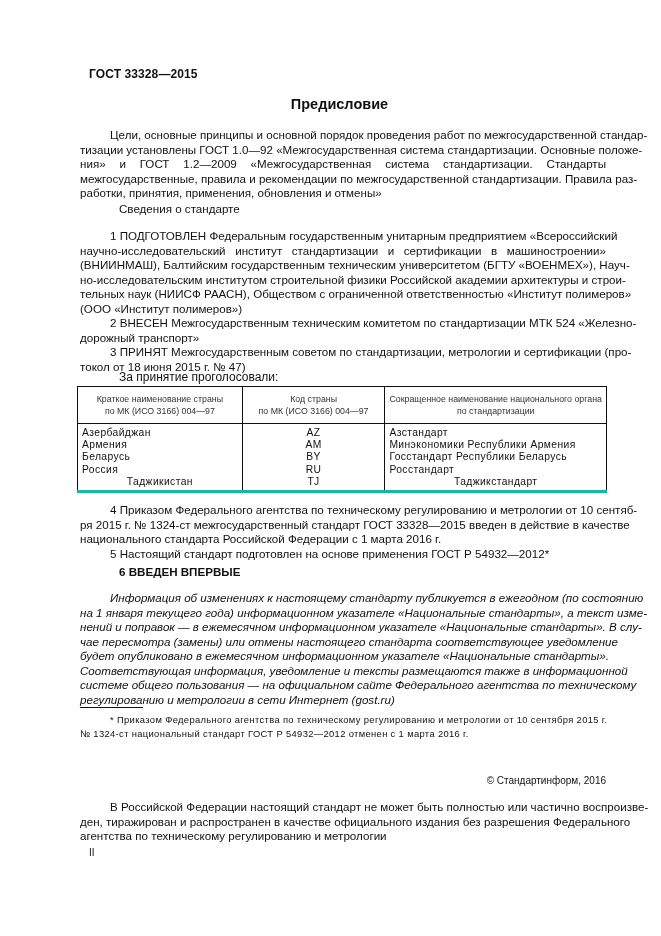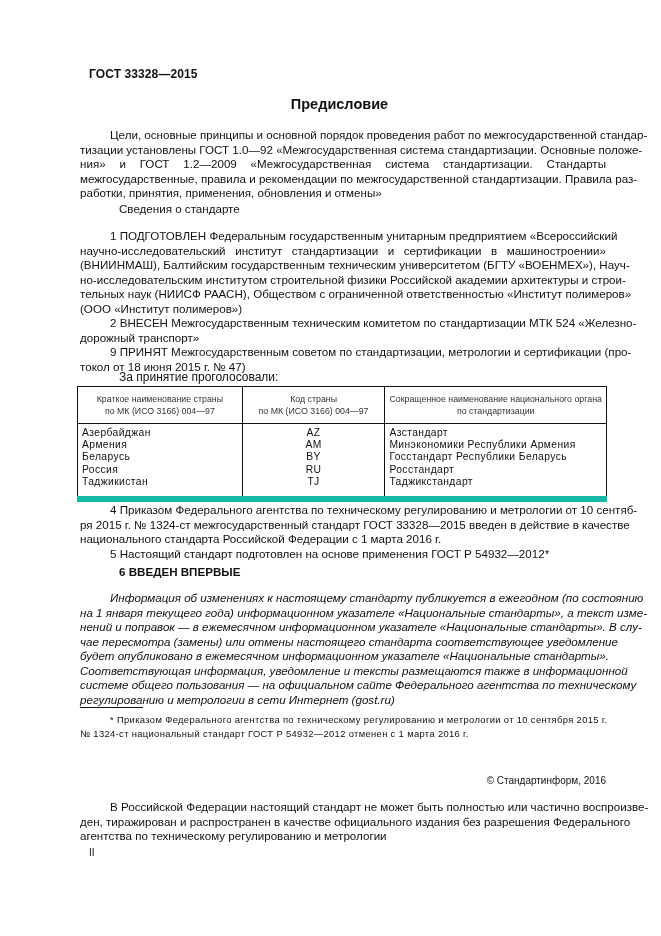--- a/index.html
+++ b/index.html
@@ -26,21 +26,21 @@
   }
   table.votes th {
     font-weight: normal; font-size: 8.8px; line-height: 12.5px; text-align: center;
     height: 36px; border: 1px solid #111; border-bottom: 1.5px solid #111; padding: 0 4px; color: #333;
   }
   table.votes td {
     border-left: 1px solid #111; border-right: 1px solid #111; padding: 0 4px;
     height: 12.2px; line-height: 12.2px; letter-spacing: 0.4px;
   }
   table.votes tr.first td { padding-top: 3px; }
-  table.votes tr.last td { border-bottom: 6px solid #14b8a6; padding-bottom: 8px; }
+  table.votes tr.last td { border-bottom: 3px solid #14b8a6; padding-bottom: 2px; text-align: center; }
   table.votes col.c1 { width: 165px; } table.votes col.c2 { width: 143px; } table.votes col.c3 { width: 222px; }
   td.code { text-align: center; }
   .after { top: 503px; }
   .introduced { left: 110px; top: 565px; font-size: 11.6px; font-weight: bold; }
   .info { top: 591px; }
   .fn-rule { position: absolute; left: 80px; top: 707px; width: 63px; height: 0; border-top: 1px solid #111; }
   .footnote { top: 713px; font-size: 9.4px; line-height: 14px; letter-spacing: 0.35px; }
   .footnote .line { height: 14px; }
   .copyright { right: 55px; top: 775px; font-size: 10px; }
   .rights { top: 800px; }
@@ -66,21 +66,21 @@
 
   <div class="block sv-body">
     <span class="line j indent">1 ПОДГОТОВЛЕН Федеральным государственным унитарным предприятием «Всероссийский</span>
     <span class="line j">научно-исследовательский институт стандартизации и сертификации в машиностроении»</span>
     <span class="line j">(ВНИИНМАШ), Балтийским государственным техническим университетом (БГТУ «ВОЕНМЕХ»), Науч-</span>
     <span class="line j">но-исследовательским институтом строительной физики Российской академии архитектуры и строи-</span>
     <span class="line j">тельных наук (НИИСФ РААСН), Обществом с ограниченной ответственностью «Институт полимеров»</span>
     <span class="line">(ООО «Институт полимеров»)</span>
     <span class="line j indent">2 ВНЕСЕН Межгосударственным техническим комитетом по стандартизации МТК 524 «Железно-</span>
     <span class="line">дорожный транспорт»</span>
-    <span class="line j indent">9 ПРИНЯТ Межгосударственным советом по стандартизации, метрологии и сертификации (про-</span>
+    <span class="line j indent">3 ПРИНЯТ Межгосударственным советом по стандартизации, метрологии и сертификации (про-</span>
     <span class="line">токол от 18 июня 2015 г. № 47)</span>
   </div>
 
   <div class="abs voted">За принятие проголосовали:</div>
 
   <table class="votes">
     <colgroup>
         <col class="c1">
         <col class="c2">
         <col class="c3">

